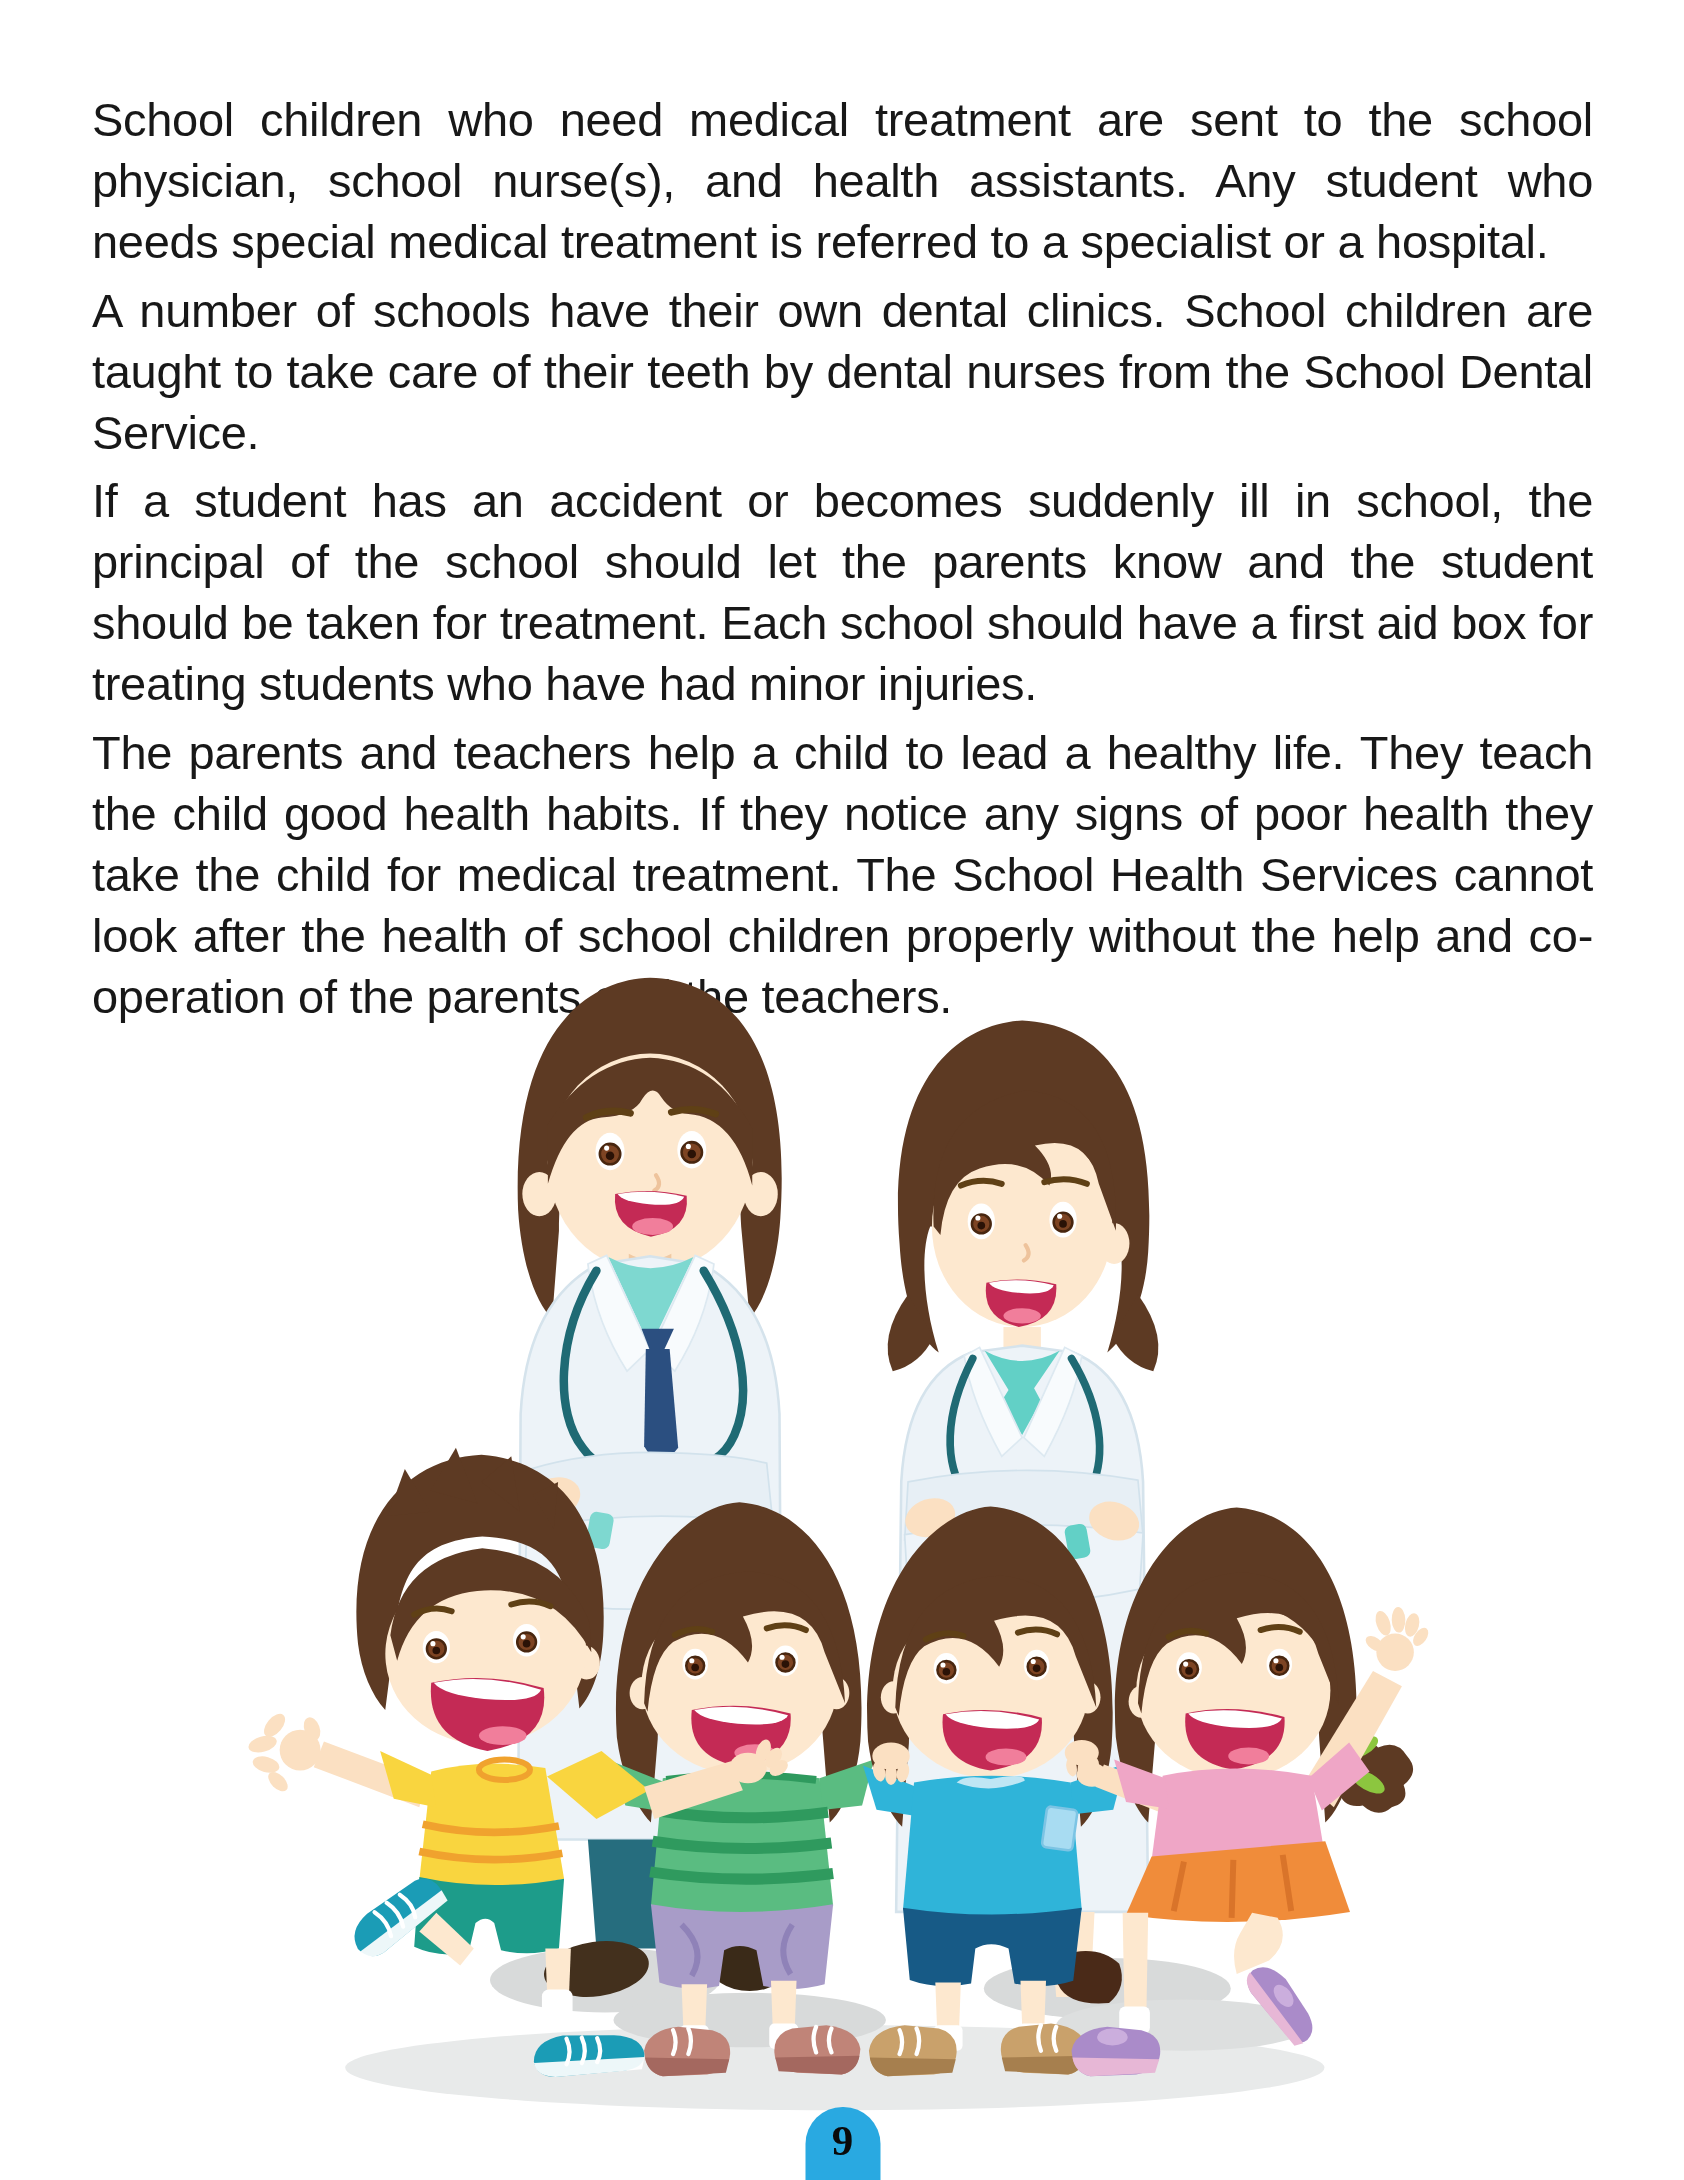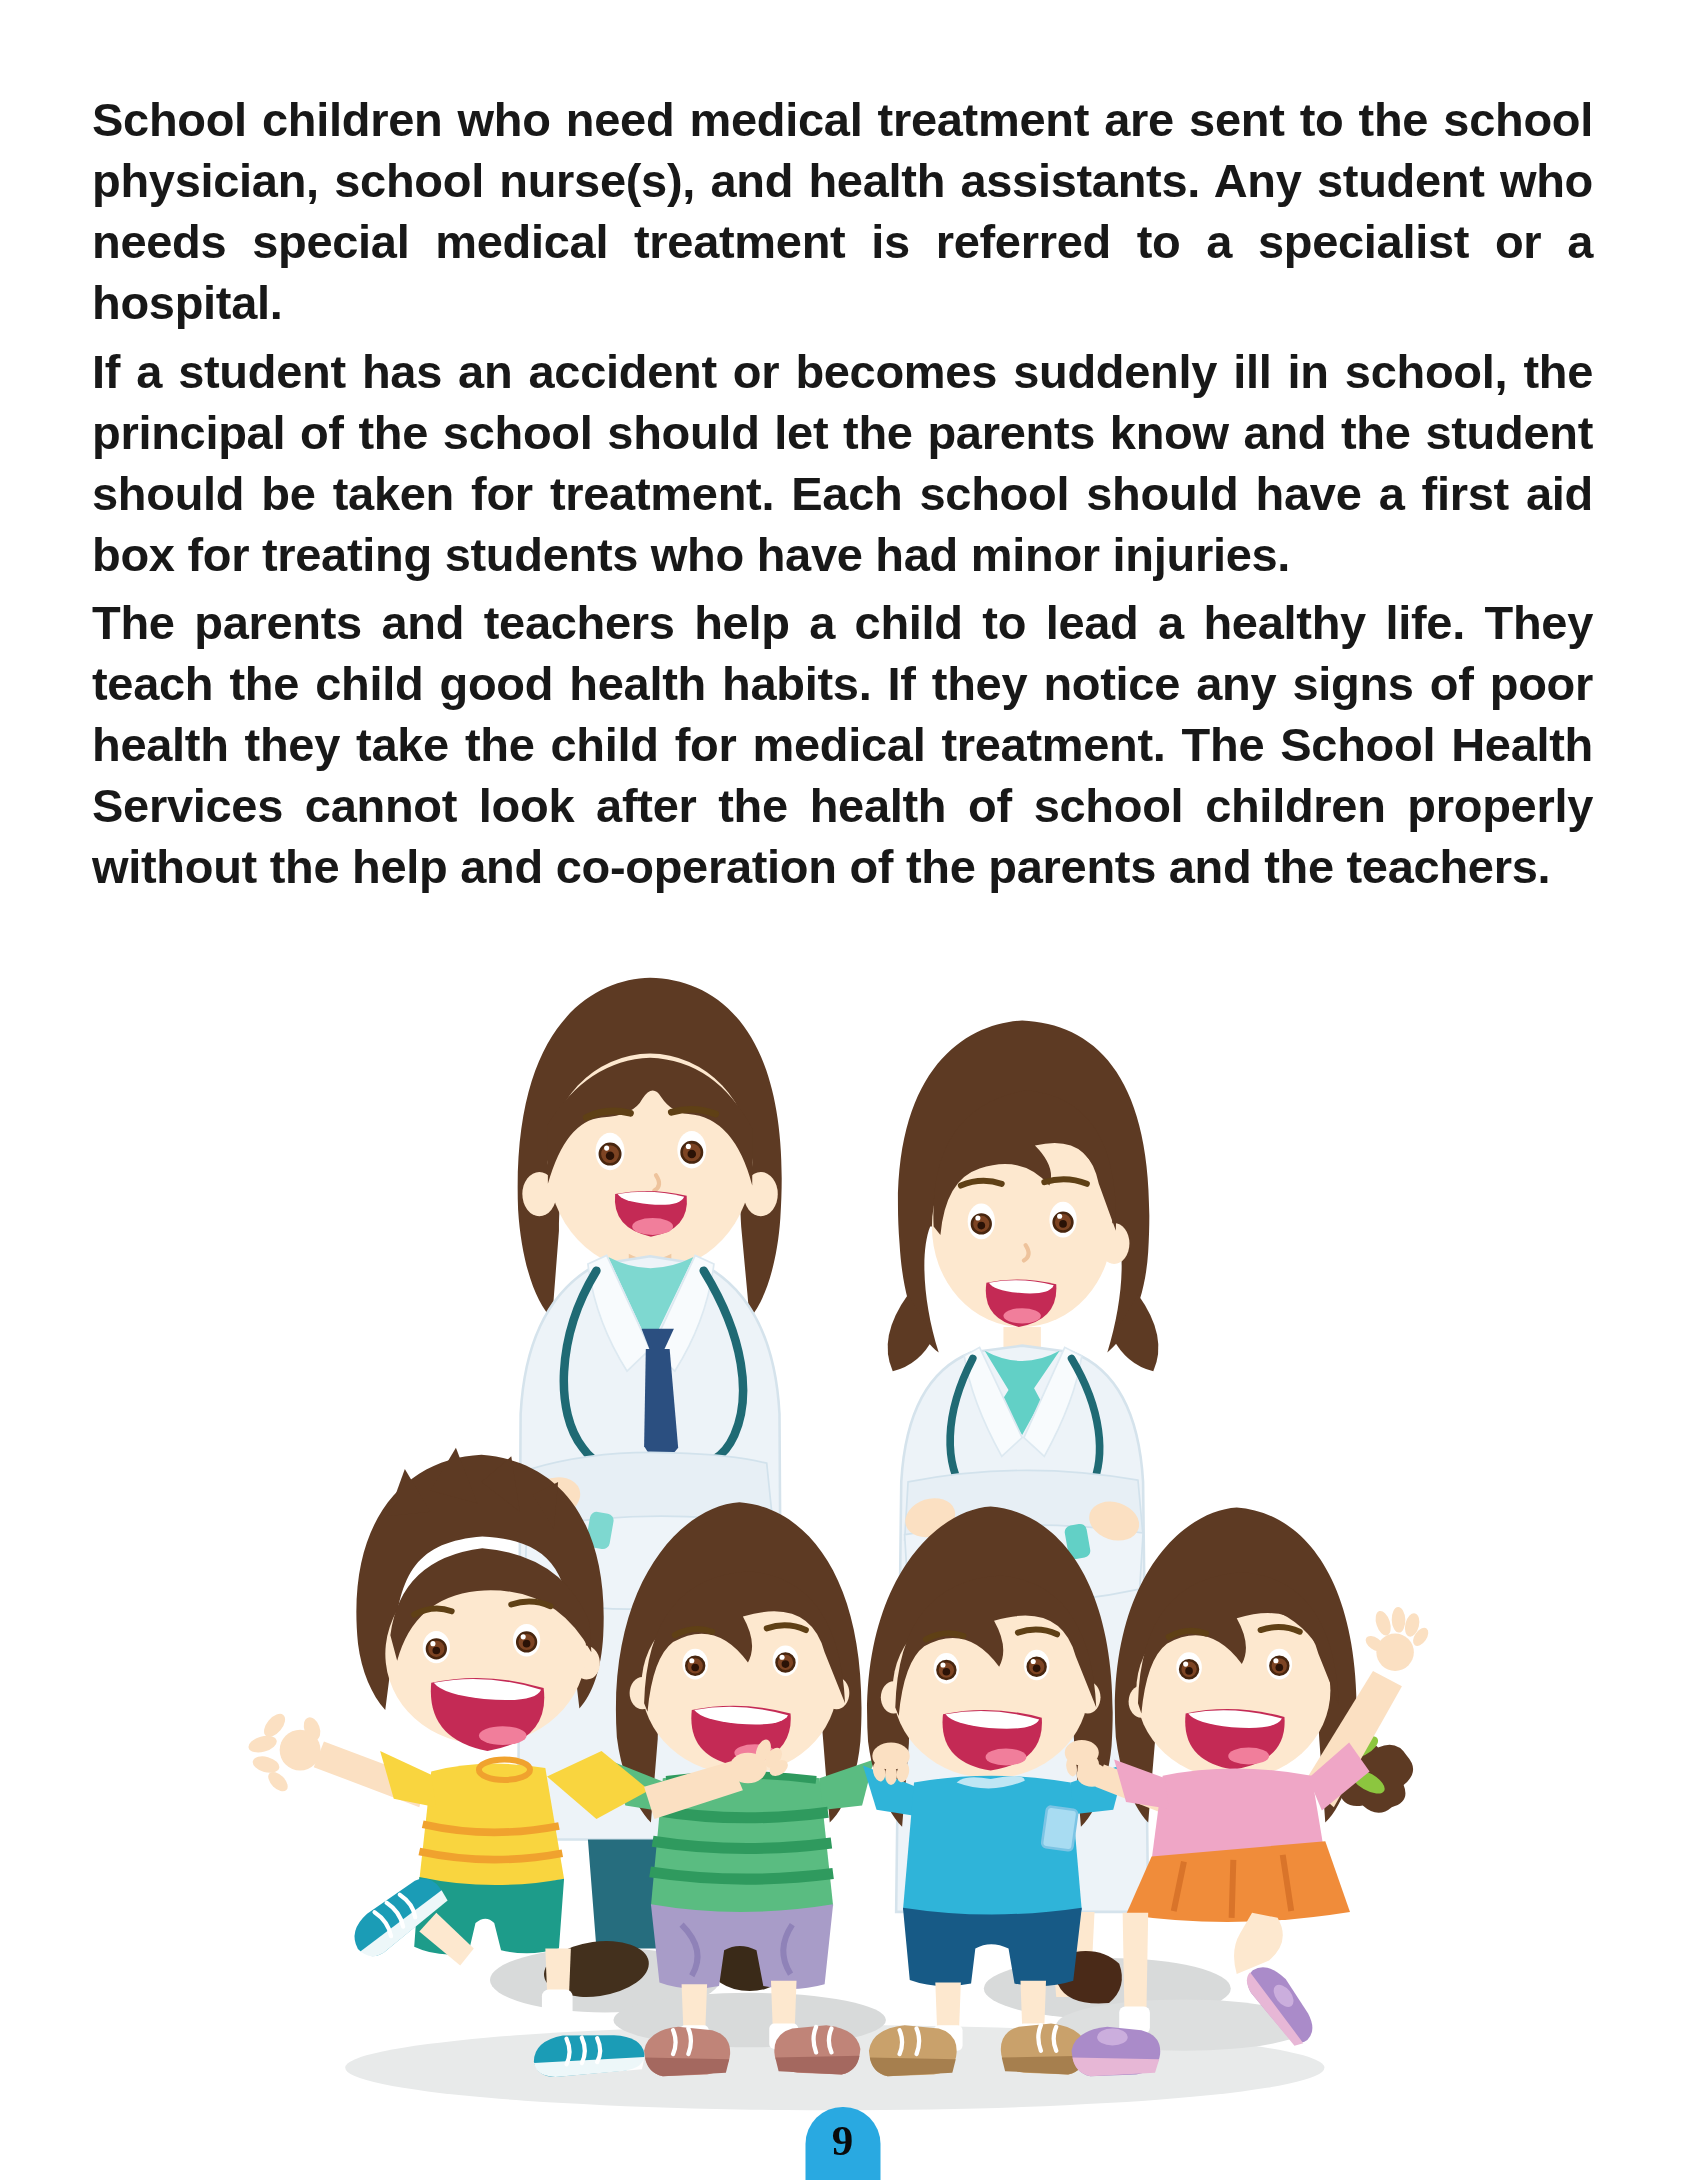--- a/index.html
+++ b/index.html
@@ -1,18 +1,18 @@
 <!DOCTYPE html>
 <html style="font-size:13.6px"><head>
 <meta charset="utf-8">
 <style>
   html,body{margin:0;padding:0;background:#ffffff;}
   body{width:1685px;height:2181px;position:relative;overflow:hidden;
        font-family:"Liberation Sans",sans-serif;}
-  .textblock{position:absolute;left:92px;width:1501px;top:89px;font-weight:bold;}
+  .textblock{position:absolute;left:92px;width:1501px;top:89px;}
   .textblock p{
     margin:0 0 7.7px 0;
     font-size:47px;
     line-height:61px;
     letter-spacing:-0.3px;
     color:#181818;
     text-align:justify;
   }
   .illustration{position:absolute;left:0;top:971px;width:1685px;height:1141px;margin:0;}
   .illustration svg{display:block;width:1685px;height:1141px;}
@@ -27,20 +27,21 @@
     font-size:43px;line-height:1;margin-top:12px;color:#0a0a0a;
   }
 </style>
 </head>
 <body>
 
 <main>
 
   <section class="textblock">
     <p>School children who need medical treatment are sent to the school physician, school nurse(s), and health assistants. Any student who needs special medical treatment is referred to a specialist or a hospital.</p>
+    <p>A number of schools have their own dental clinics. School children are taught to take care of their teeth by dental nurses from the School Dental Service.</p>
     <p>If a student has an accident or becomes suddenly ill in school, the principal of the school should let the parents know and the student should be taken for treatment. Each school should have a first aid box for treating students who have had minor injuries.</p>
     <p>The parents and teachers help a child to lead a healthy life. They teach the child good health habits. If they notice any signs of poor health they take the child for medical treatment. The School Health Services cannot look after the health of school children properly without the help and co-operation of the parents and the teachers.</p>
   </section>
 
   <figure class="illustration">
     <svg viewBox="0 0 1978 1340" xmlns="http://www.w3.org/2000/svg" role="img" aria-label="Cartoon male doctor and female doctor in white coats with stethoscopes standing arms-crossed behind four happy school children">
 
       <g>
         <ellipse cx="980" cy="1288" rx="575" ry="50" fill="#e8eaea"></ellipse>
         <ellipse cx="710" cy="1185" rx="135" ry="38" fill="#d8dada"></ellipse>

